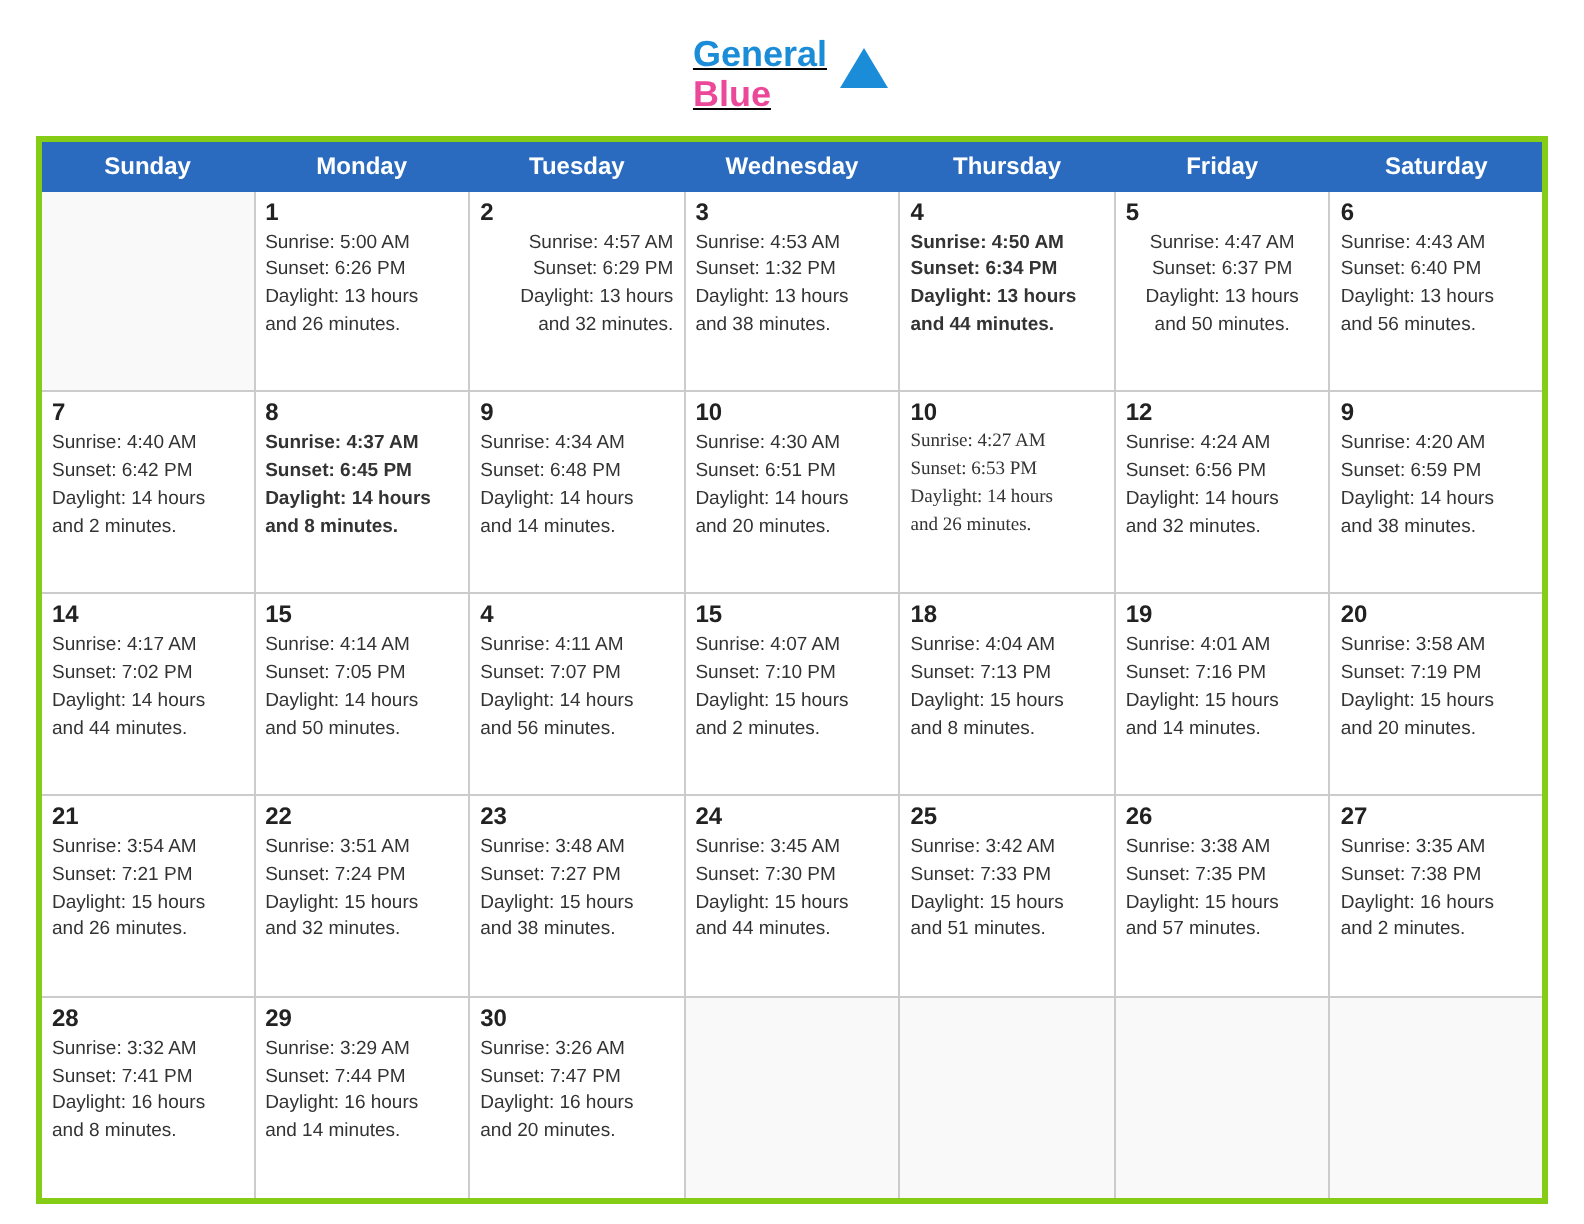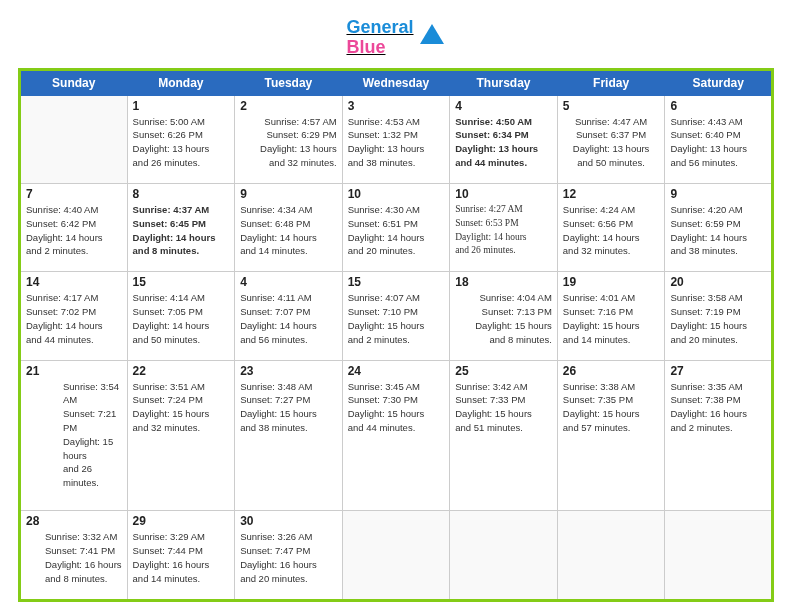--- a/index.html
+++ b/index.html
@@ -255,21 +255,21 @@
           </td>
           <td>
             <span class="day-num">15</span>
             <div class="day-info" style="white-space: pre-line;">Sunrise: 4:07 AM
 Sunset: 7:10 PM
 Daylight: 15 hours
 and 2 minutes.</div>
           </td>
           <td>
             <span class="day-num">18</span>
-            <div class="day-info" style="white-space: pre-line; text-align: right;">Sunrise: 4:04 AM
+            <div class="day-info" style="white-space: pre-line;">Sunrise: 4:04 AM
 Sunset: 7:13 PM
 Daylight: 15 hours
 and 8 minutes.</div>
           </td>
           <td>
             <span class="day-num">19</span>
             <div class="day-info" style="white-space: pre-line;">Sunrise: 4:01 AM
 Sunset: 7:16 PM
 Daylight: 15 hours
 and 14 minutes.</div>
@@ -278,21 +278,21 @@
             <span class="day-num">20</span>
             <div class="day-info" style="white-space: pre-line;">Sunrise: 3:58 AM
 Sunset: 7:19 PM
 Daylight: 15 hours
 and 20 minutes.</div>
           </td>
         </tr>
         <tr>
           <td>
             <span class="day-num">21</span>
-            <div class="day-info" style="white-space: pre-line; margin-left: 37px;">Sunrise: 3:54 AM
+            <div class="day-info" style="white-space: pre-line;">Sunrise: 3:54 AM
 Sunset: 7:21 PM
 Daylight: 15 hours
 and 26 minutes.</div>
           </td>
           <td>
             <span class="day-num">22</span>
             <div class="day-info" style="white-space: pre-line;">Sunrise: 3:51 AM
 Sunset: 7:24 PM
 Daylight: 15 hours
 and 32 minutes.</div>
@@ -329,21 +329,21 @@
             <span class="day-num">27</span>
             <div class="day-info" style="white-space: pre-line;">Sunrise: 3:35 AM
 Sunset: 7:38 PM
 Daylight: 16 hours
 and 2 minutes.</div>
           </td>
         </tr>
         <tr>
           <td>
             <span class="day-num">28</span>
-            <div class="day-info" style="white-space: pre-line; margin-left: 19px;">Sunrise: 3:32 AM
+            <div class="day-info" style="white-space: pre-line;">Sunrise: 3:32 AM
 Sunset: 7:41 PM
 Daylight: 16 hours
 and 8 minutes.</div>
           </td>
           <td>
             <span class="day-num">29</span>
             <div class="day-info" style="white-space: pre-line;">Sunrise: 3:29 AM
 Sunset: 7:44 PM
 Daylight: 16 hours
 and 14 minutes.</div>

